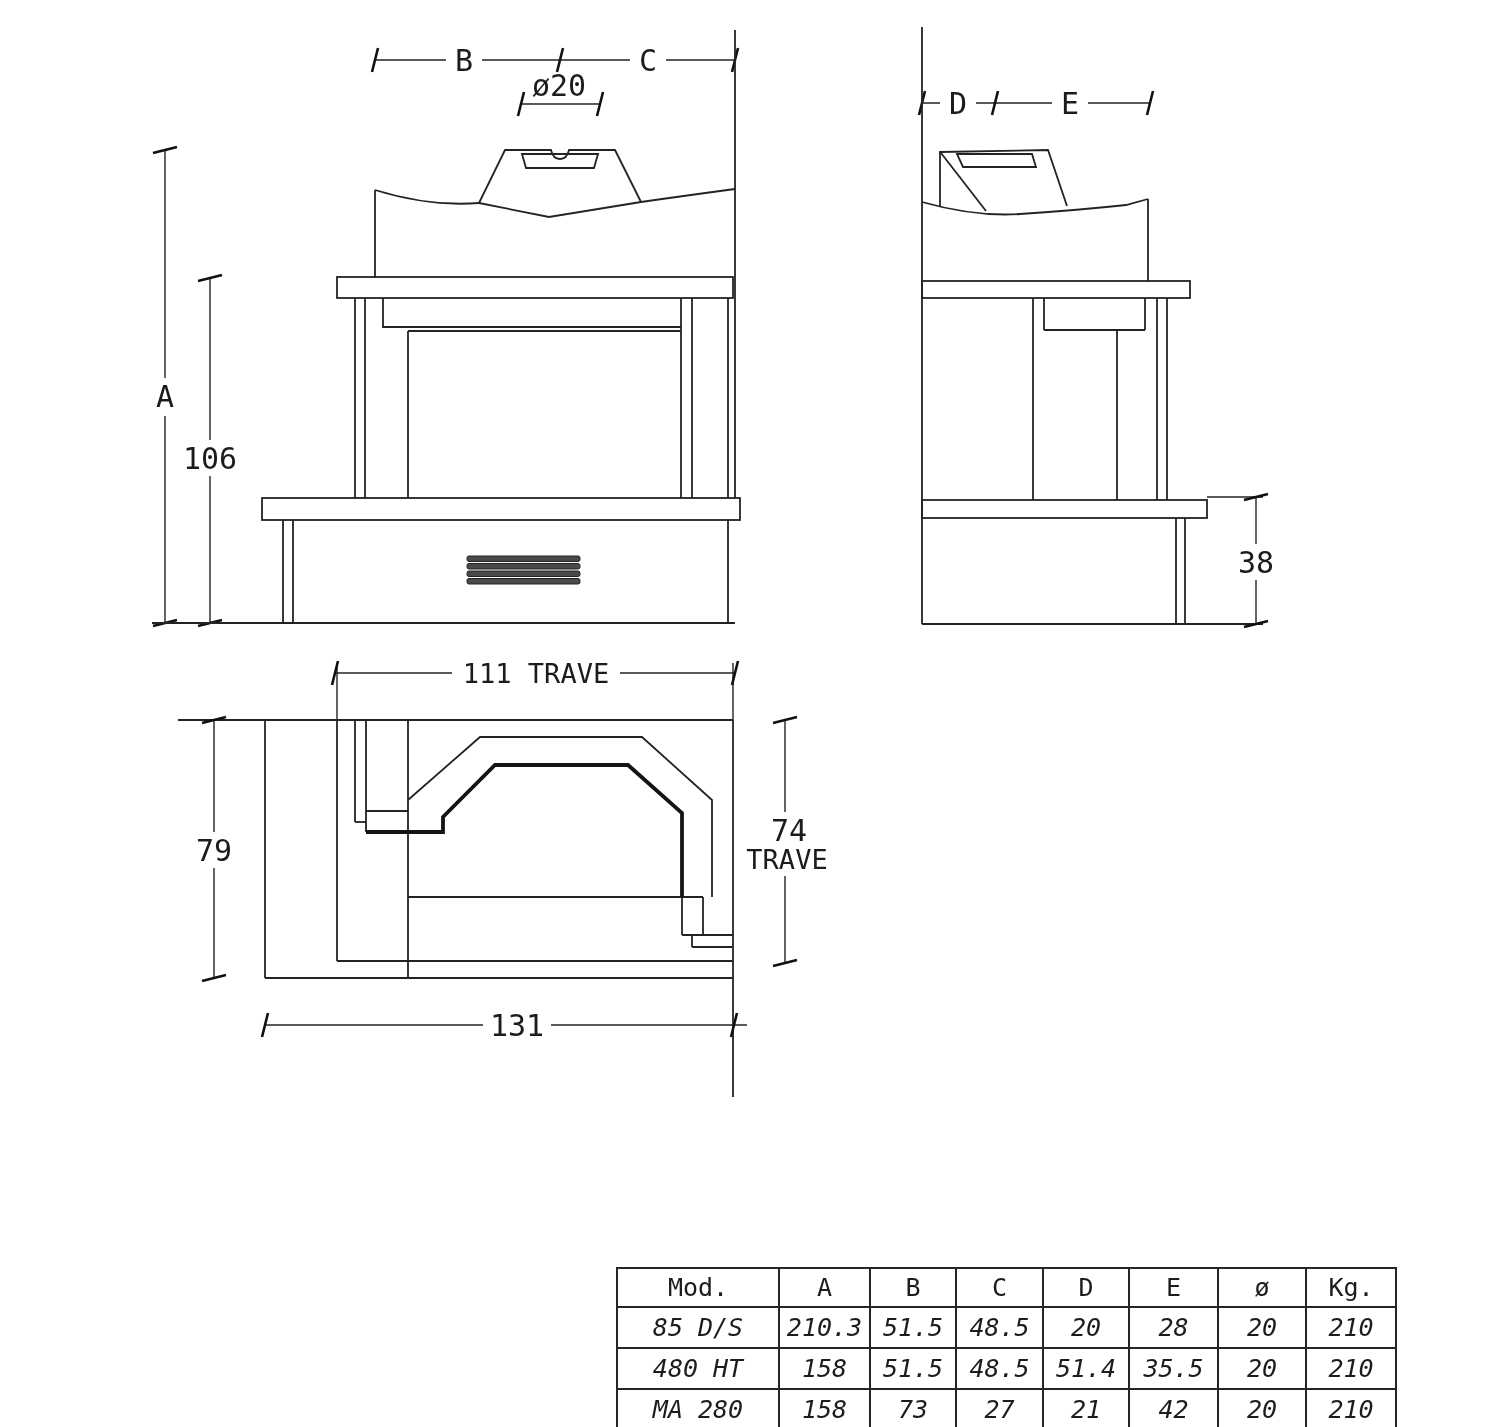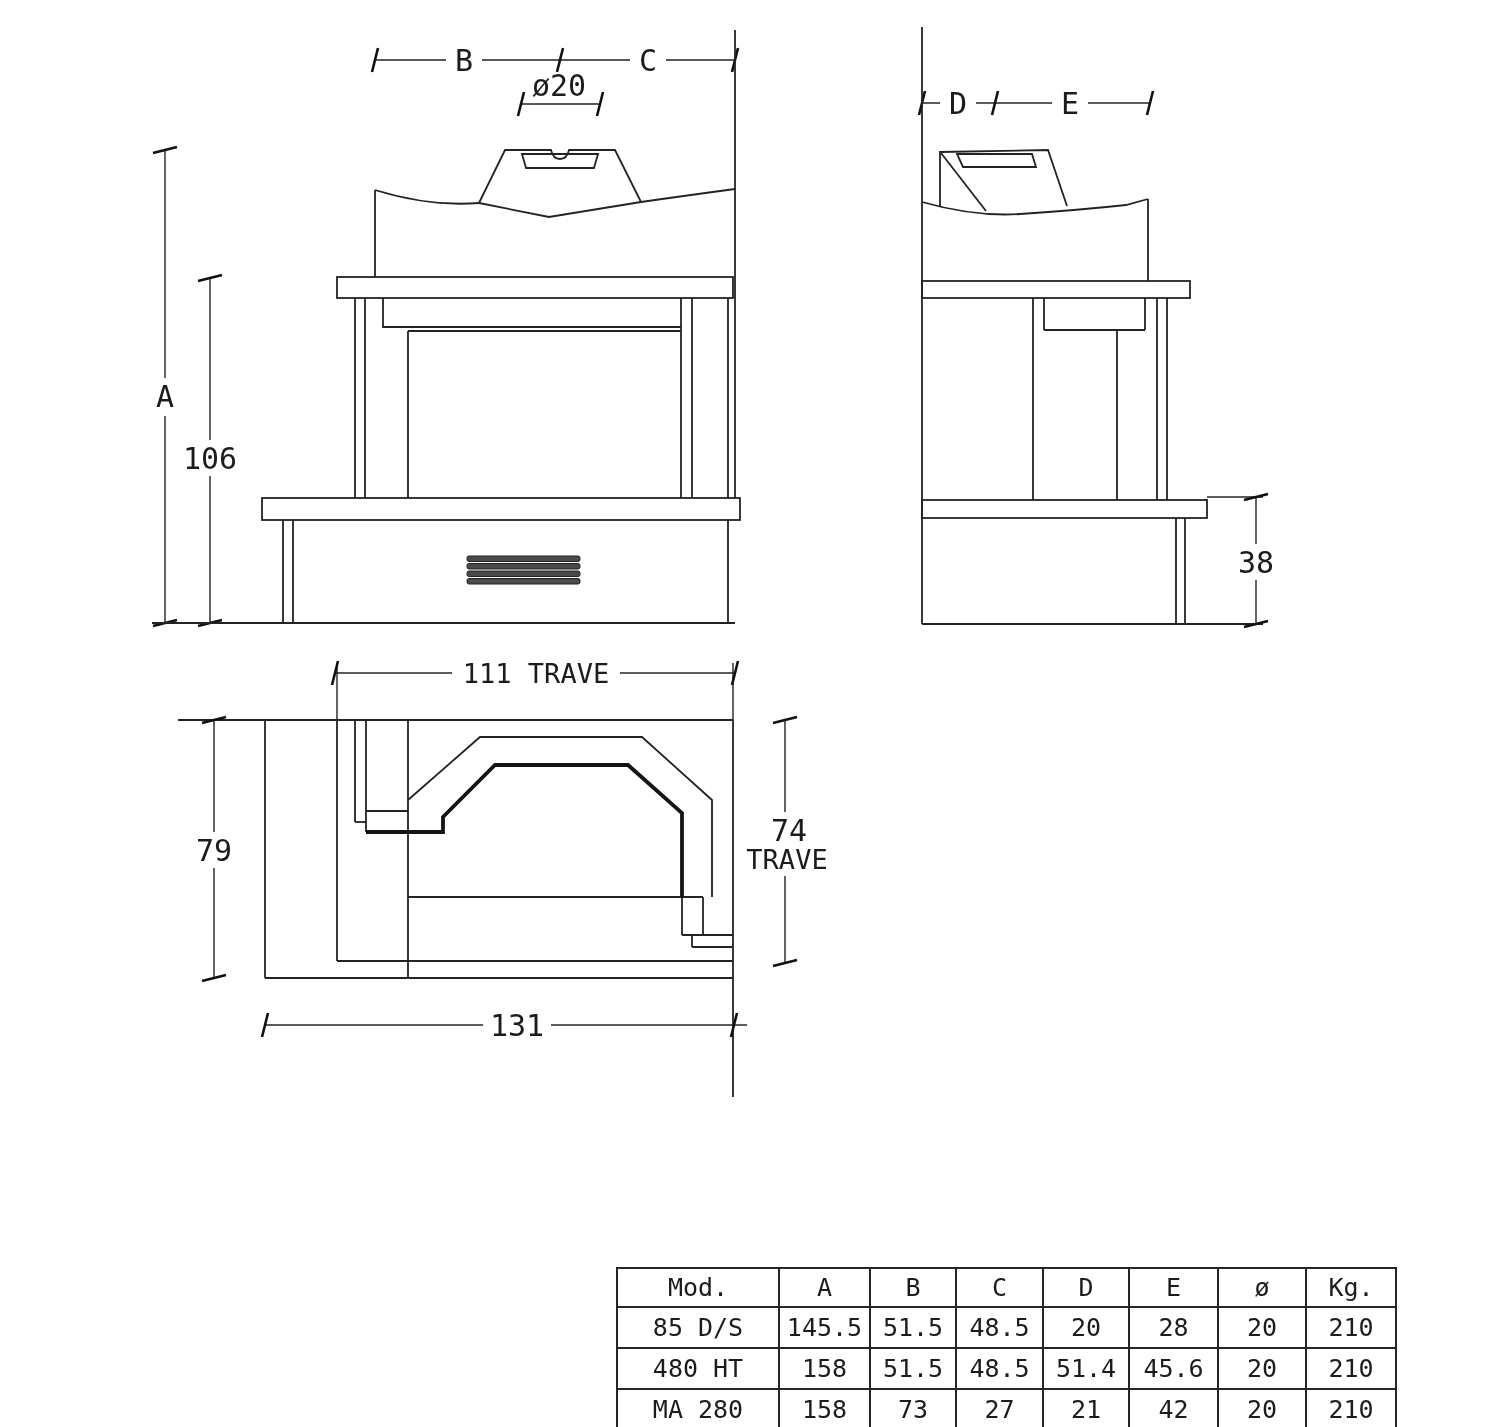--- a/index.html
+++ b/index.html
@@ -17,21 +17,21 @@
   .lbl27{font-size:27px;}
   .grille{fill:#4a4a4a;stroke:#222;stroke-width:1;}
 
   
   #spec-table{position:absolute;left:616px;top:1267px;border-collapse:collapse;
               table-layout:fixed;background:#fff;}
   #spec-table td,#spec-table th{border:2px solid #262626;text-align:center;
               font-family:"DejaVu Sans Mono",monospace;font-size:25px;font-weight:400;
               color:#1c1c1c;padding:0;white-space:nowrap;overflow:hidden;}
   #spec-table tr.hdr td{height:37px;}
-  #spec-table tr.row td{height:39px;}
+  #spec-table tr.row td{height:39px;font-style:italic;}
 </style>
 </head>
 <body>
 
 <div id="page">
 
 <svg width="1500" height="1427" viewBox="0 0 1500 1427">
 
   <g>
 
@@ -256,35 +256,35 @@
     <td>A</td>
     <td>B</td>
     <td>C</td>
     <td>D</td>
     <td>E</td>
     <td>ø</td>
     <td>Kg.</td>
   </tr>
   <tr class="row">
     <td>85 D/S</td>
-    <td>145.5</td>
+    <td>210.3</td>
     <td>51.5</td>
     <td>48.5</td>
     <td>20</td>
     <td>28</td>
     <td>20</td>
     <td>210</td>
   </tr>
   <tr class="row">
     <td>480 HT</td>
     <td>158</td>
     <td>51.5</td>
     <td>48.5</td>
     <td>51.4</td>
-    <td>45.6</td>
+    <td>35.5</td>
     <td>20</td>
     <td>210</td>
   </tr>
   <tr class="row">
     <td>MA 280</td>
     <td>158</td>
     <td>73</td>
     <td>27</td>
     <td>21</td>
     <td>42</td>

